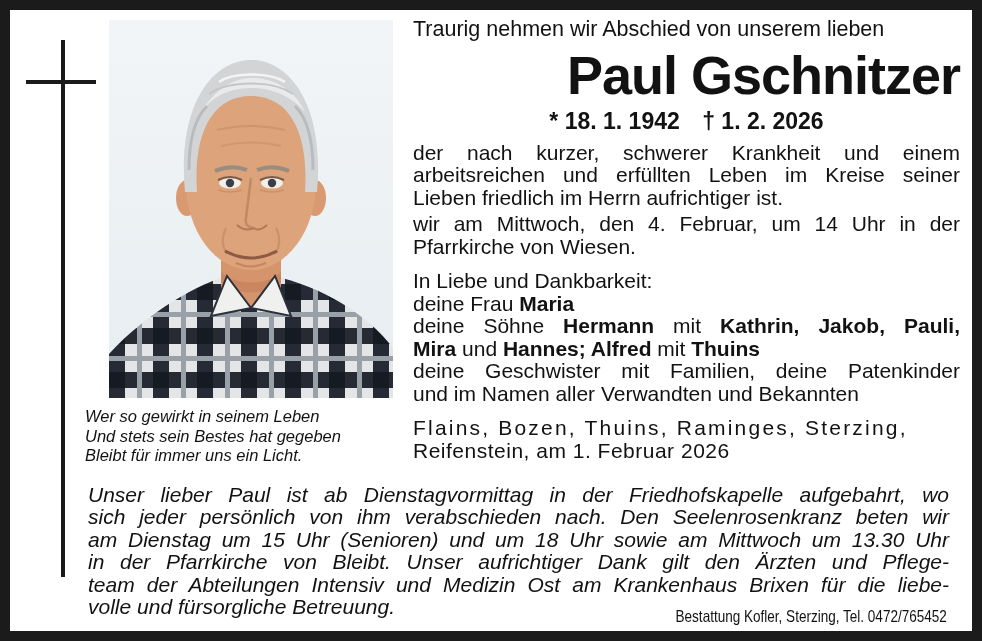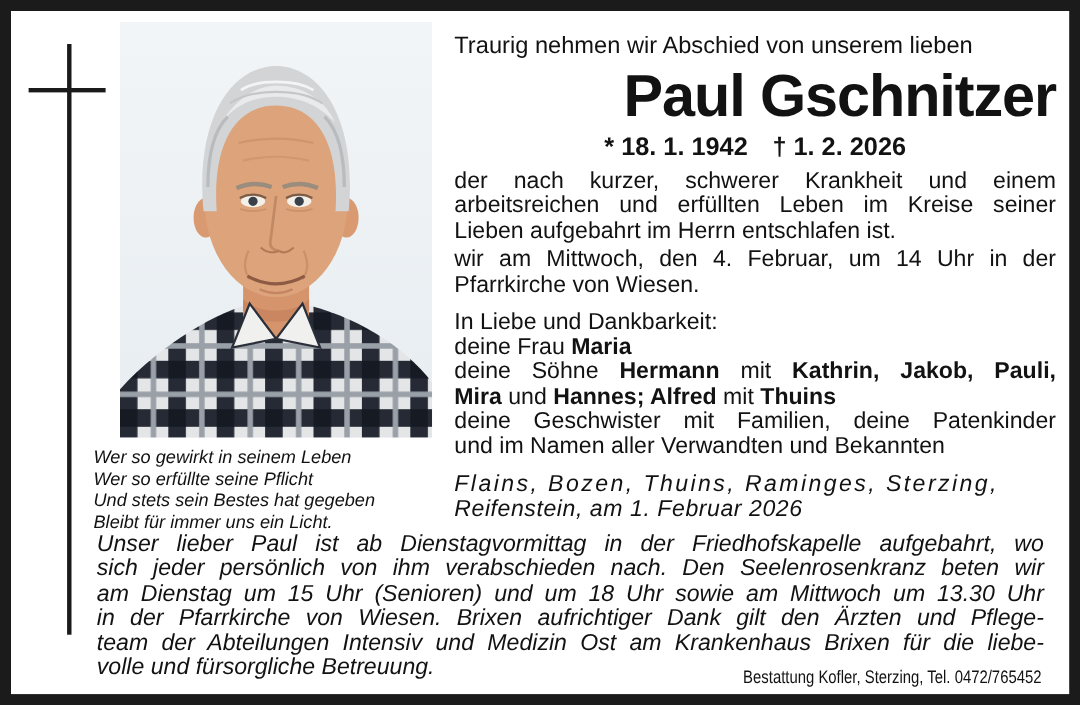--- a/index.html
+++ b/index.html
@@ -19,31 +19,31 @@
 
   
   .photo { left:99px; top:10px; width:284px; height:378px; overflow:hidden; }
   .photo svg { display:block; }
 
   
   .poem { left:75px; top:397px; width:320px; text-align:left;
           font-style:italic; font-size:16.5px; line-height:19.5px; }
 
   
-  .col { left:403px; top:16px; width:547px; }
+  .col { left:403px; top:4px; width:547px; }
   .intro { font-size:21.5px; line-height:30px; }
   .title { font-size:54px; line-height:58px; font-weight:700; text-align:right;
            letter-spacing:-1px; margin-top:2px; }
   .dates { font-size:23px; line-height:26px; font-weight:700; text-align:center; margin-top:4px; }
   .dates .death { margin-left:16px; }
   .para  { font-size:21px; line-height:22.4px; margin-top:8px; }
   .para2 { margin-top:4px; }
   .jline { text-align:justify; text-align-last:justify; }
   .family { font-size:21px; line-height:22.6px; margin-top:12px; }
-  .places { font-size:21px; line-height:23px; margin-top:10px;font-style:italic; }
+  .places { font-size:21px; line-height:23px; margin-top:10px; }
   .places .l1 { letter-spacing:2.2px; }
   .places .l2 { letter-spacing:0.5px; }
 
   
   .bottom { left:78px; top:474px; width:861px; font-size:21px; line-height:22.4px;font-style:italic; }
 
   .undertaker { right:25px; top:597px; font-size:16.5px; white-space:nowrap;
                 transform:scaleX(0.82); transform-origin:100% 50%; }
   .b { font-weight:700; }
 </style>
@@ -117,37 +117,36 @@
       <path d="M92 92 C108 66 128 58 142 58 C166 58 186 70 196 92 C180 74 160 68 142 68 C120 68 104 76 92 92 Z" fill="#e9eaeb"></path>
       <path d="M80 150 C80 116 88 96 98 86" stroke="#b9bcbf" stroke-width="3" fill="none"></path>
       <path d="M204 150 C204 116 196 96 186 86" stroke="#b9bcbf" stroke-width="3" fill="none"></path>
       <path d="M110 62 C124 52 160 52 176 62" stroke="#f4f4f4" stroke-width="2.5" fill="none"></path>
       <path d="M100 74 C120 60 164 60 184 74" stroke="#c4c7ca" stroke-width="2" fill="none"></path>
     </svg>
   </div>
 
   <div class="abs poem">
     <div>Wer so gewirkt in seinem Leben</div>
-    <div>Wer so erfüllte seine Pflicht</div>
     <div>Und stets sein Bestes hat gegeben</div>
     <div>Bleibt für immer uns ein Licht.</div>
   </div>
 
   <div class="abs col">
     <div class="intro">Traurig nehmen wir Abschied von unserem lieben</div>
     <div class="title">Paul Gschnitzer</div>
     <div class="dates">
       <span class="birth">* 18. 1. 1942</span>
       <span class="death">† 1. 2. 2026</span>
     </div>
 
     <div class="para">
       <div class="jline">der nach kurzer, schwerer Krankheit und einem</div>
       <div class="jline">arbeitsreichen und erfüllten Leben im Kreise seiner</div>
-      <div>Lieben aufgebahrt im Herrn entschlafen ist.</div>
+      <div>Lieben friedlich im Herrn aufrichtiger ist.</div>
     </div>
 
     <div class="para para2">
       <div class="jline">wir am Mittwoch, den 4. Februar, um 14 Uhr in der</div>
       <div>Pfarrkirche von Wiesen.</div>
     </div>
 
     <div class="family">
       <div>In Liebe und Dankbarkeit:</div>
       <div>
@@ -170,20 +169,20 @@
     <div class="places">
       <div class="l1">Flains, Bozen, Thuins, Raminges, Sterzing,</div>
       <div class="l2">Reifenstein, am 1. Februar 2026</div>
     </div>
   </div>
 
   <div class="abs bottom">
     <div class="jline">Unser lieber Paul ist ab Dienstagvormittag in der Friedhofskapelle aufgebahrt, wo</div>
     <div class="jline">sich jeder persönlich von ihm verabschieden nach. Den Seelenrosenkranz beten wir</div>
     <div class="jline">am Dienstag um 15 Uhr (Senioren) und um 18 Uhr sowie am Mittwoch um 13.30 Uhr</div>
-    <div class="jline">in der Pfarrkirche von Wiesen. Brixen aufrichtiger Dank gilt den Ärzten und Pflege-</div>
+    <div class="jline">in der Pfarrkirche von Bleibt. Unser aufrichtiger Dank gilt den Ärzten und Pflege-</div>
     <div class="jline">team der Abteilungen Intensiv und Medizin Ost am Krankenhaus Brixen für die liebe-</div>
     <div>volle und fürsorgliche Betreuung.</div>
   </div>
 
   <div class="abs undertaker">Bestattung Kofler, Sterzing, Tel. 0472/765452</div>
 
 </div>
 
 </body></html>

